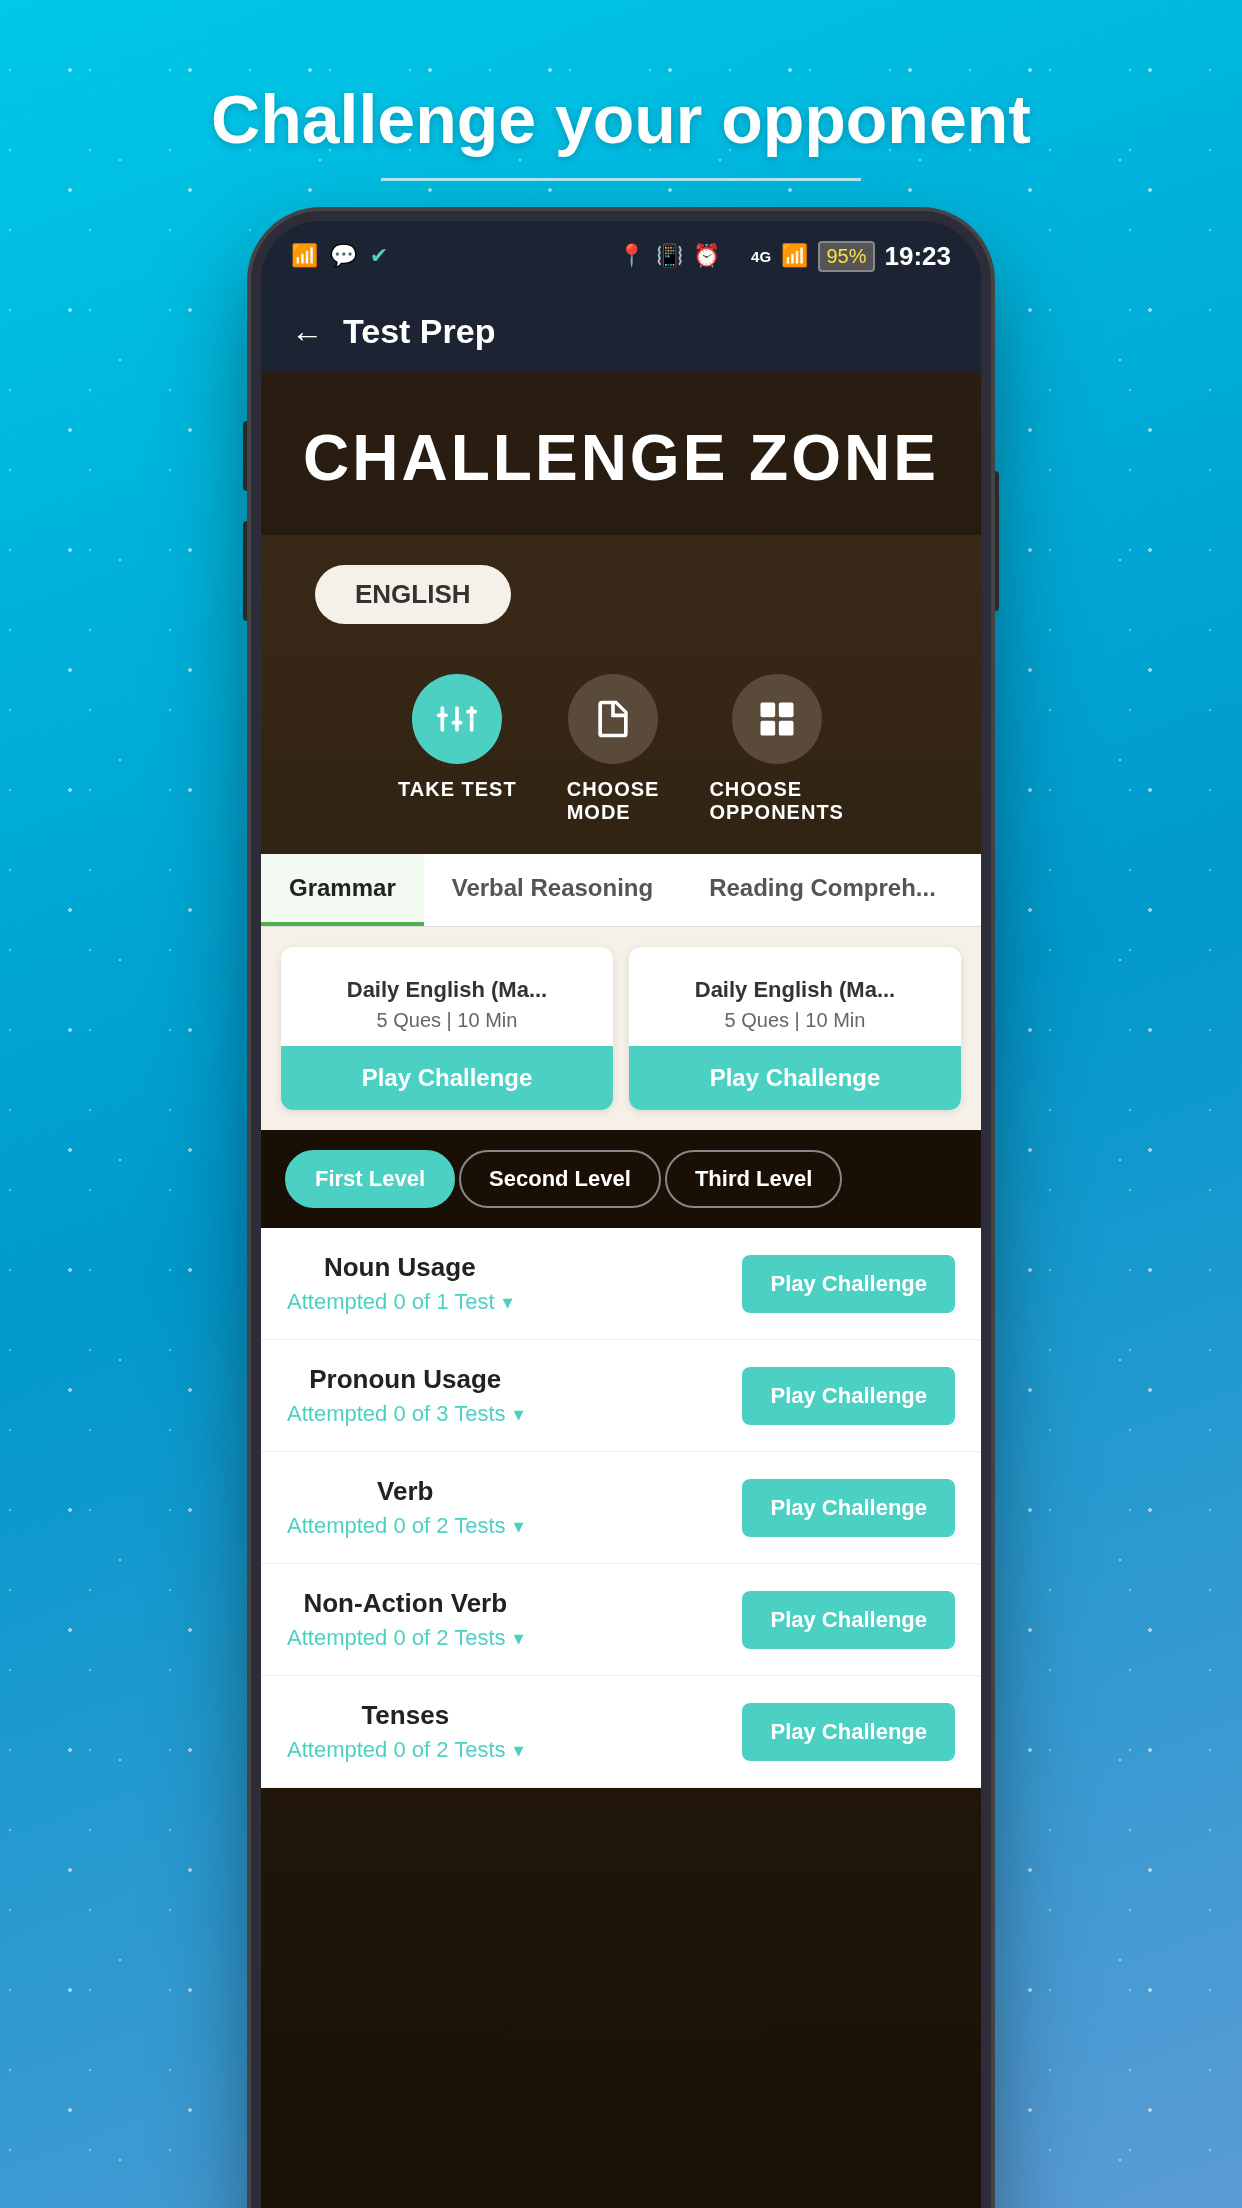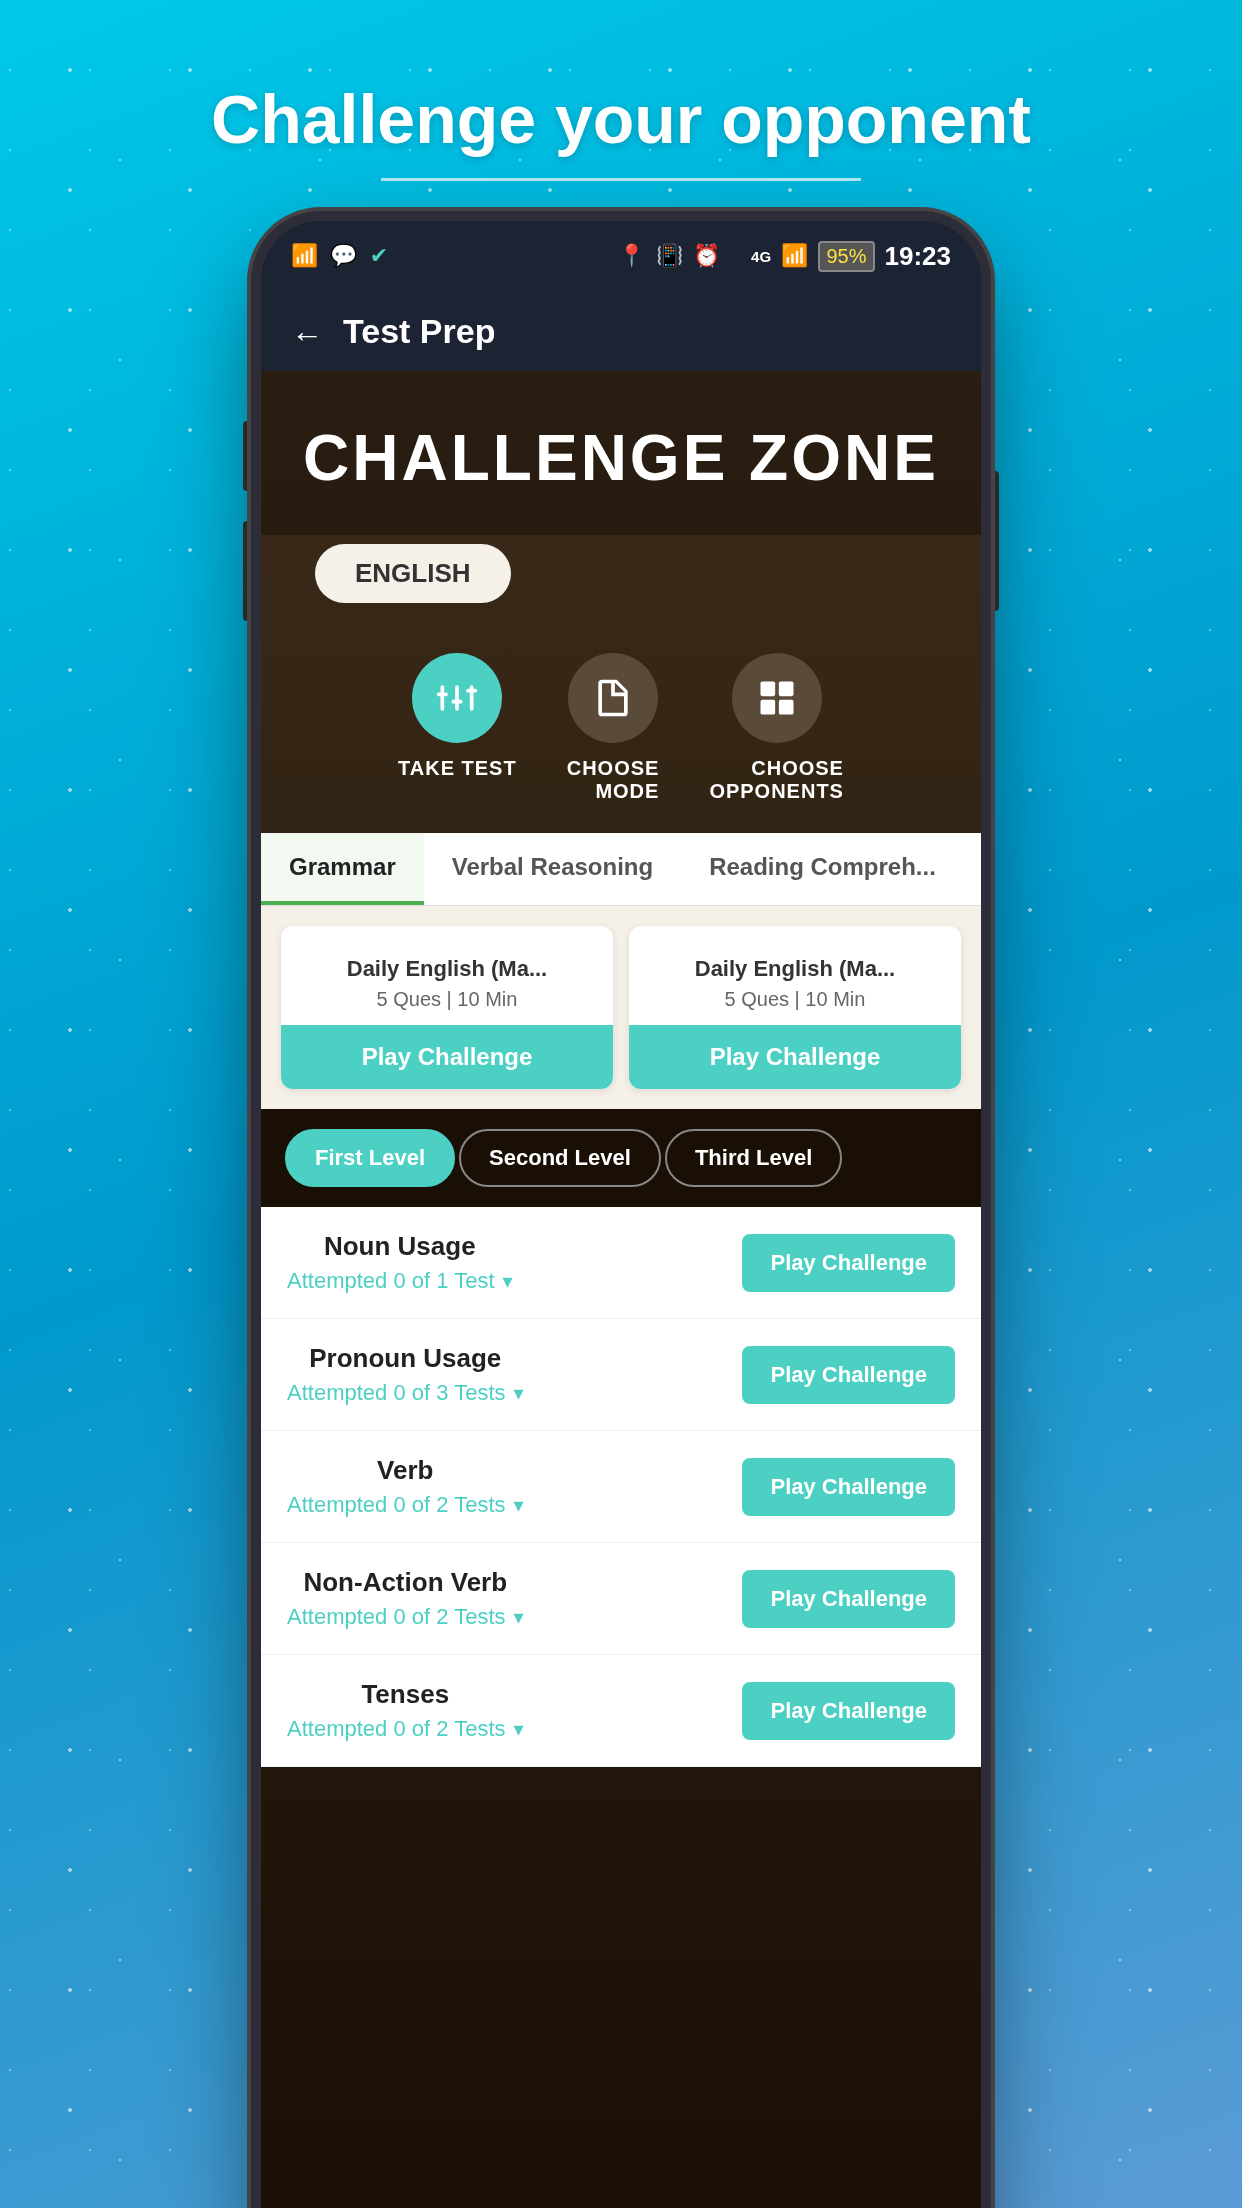--- a/index.html
+++ b/index.html
@@ -136,21 +136,21 @@
 
     
     .subject-pill {
       display: inline-block;
       background: #f5f0e8;
       border-radius: 40px;
       padding: 14px 40px;
       font-size: 26px;
       font-weight: bold;
       color: #333;
-      margin: 9px 30px 30px;
+      margin: 30px 30px 30px;
     }
 
     
     .action-icons {
       display: flex;
       justify-content: center;
       gap: 50px;
       padding: 20px 30px 30px;
     }
     .action-item {
@@ -175,21 +175,21 @@
     }
     .action-icon-circle svg {
       width: 44px;
       height: 44px;
       fill: white;
     }
     .action-label {
       color: white;
       font-size: 20px;
       font-weight: bold;
-      text-align: right;
+      text-align: left;
       text-transform: uppercase;
       letter-spacing: 1px;
     }
 
     
     .tabs-container {
       background: #fff;
       display: flex;
       overflow-x: hidden;
       border-bottom: 1px solid #ddd;

